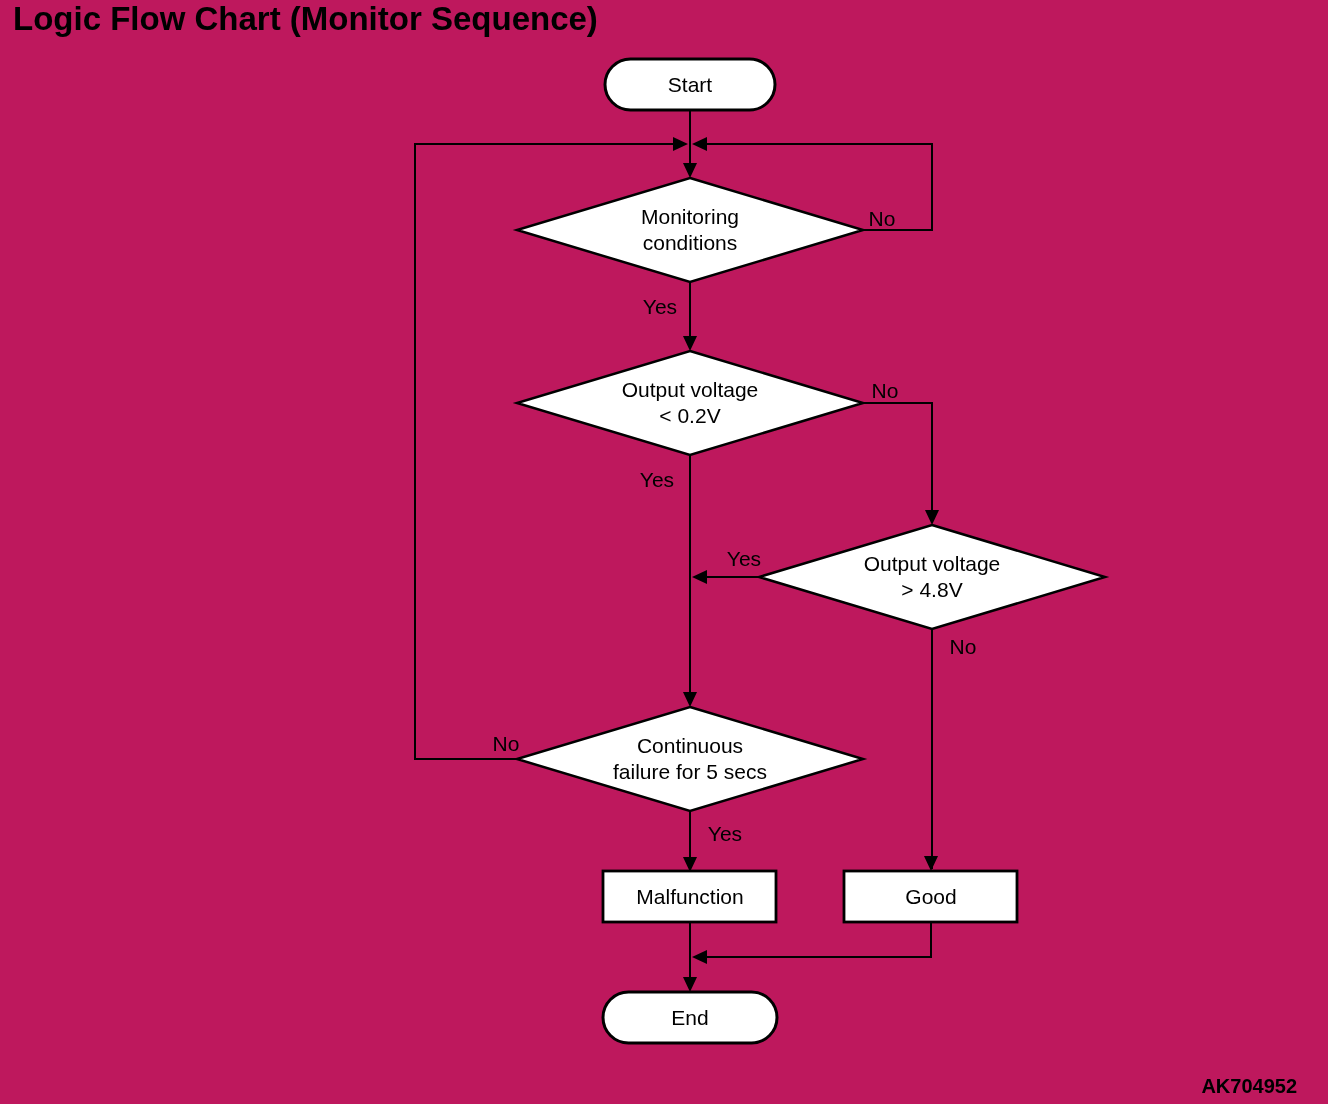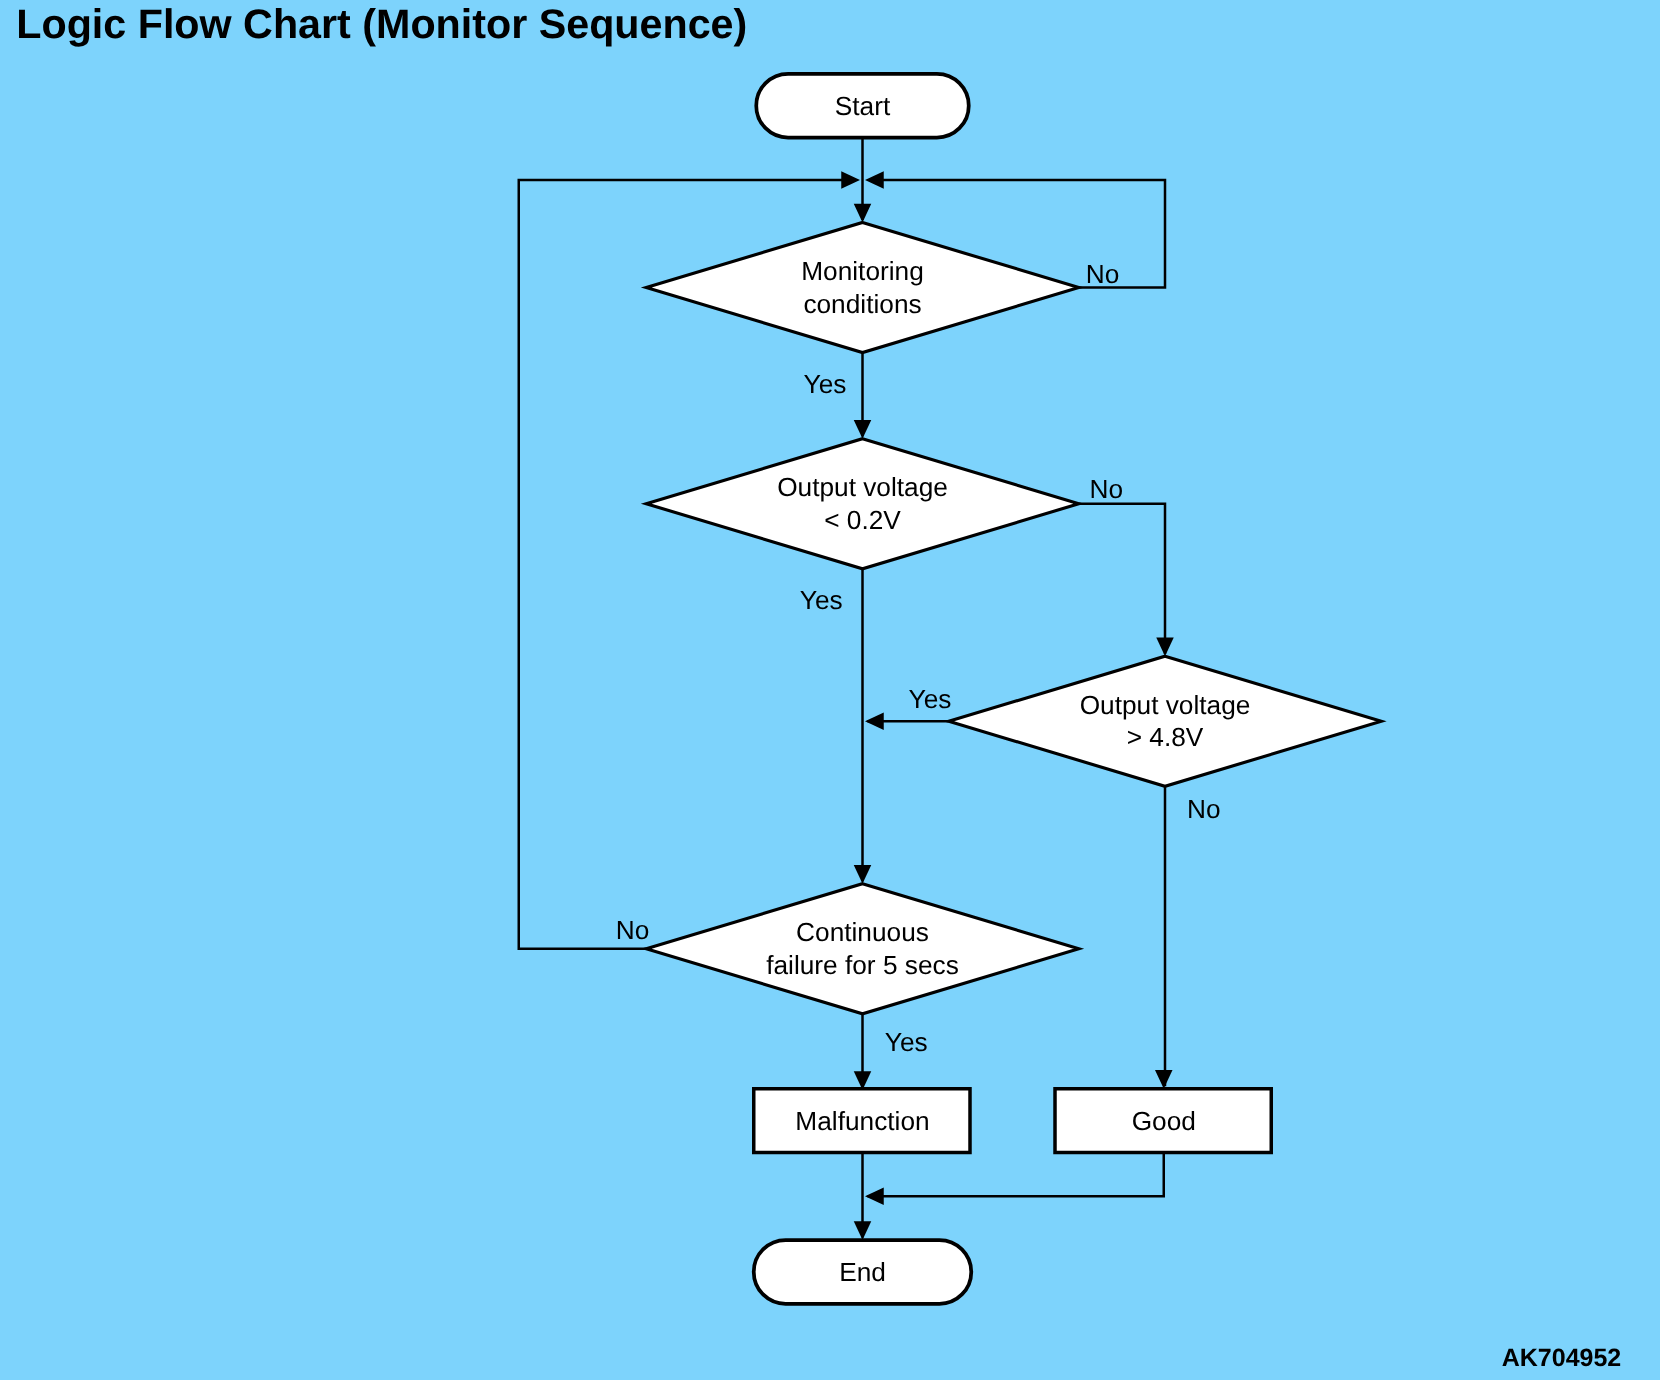--- a/index.html
+++ b/index.html
@@ -4,21 +4,21 @@
 <style>
   html, body {
     margin: 0;
     padding: 0;
     background: #ffffff;
   }
   .page {
     position: relative;
     width: 1328px;
     height: 1104px;
-    background: #7dd3fc;
+    background: #be185d;
     overflow: hidden;
   }
   svg {
     position: absolute;
     left: 0;
     top: 0;
     font-family: "Liberation Sans", "DejaVu Sans", sans-serif;
   }
   .node-shape {
     fill: #ffffff;

